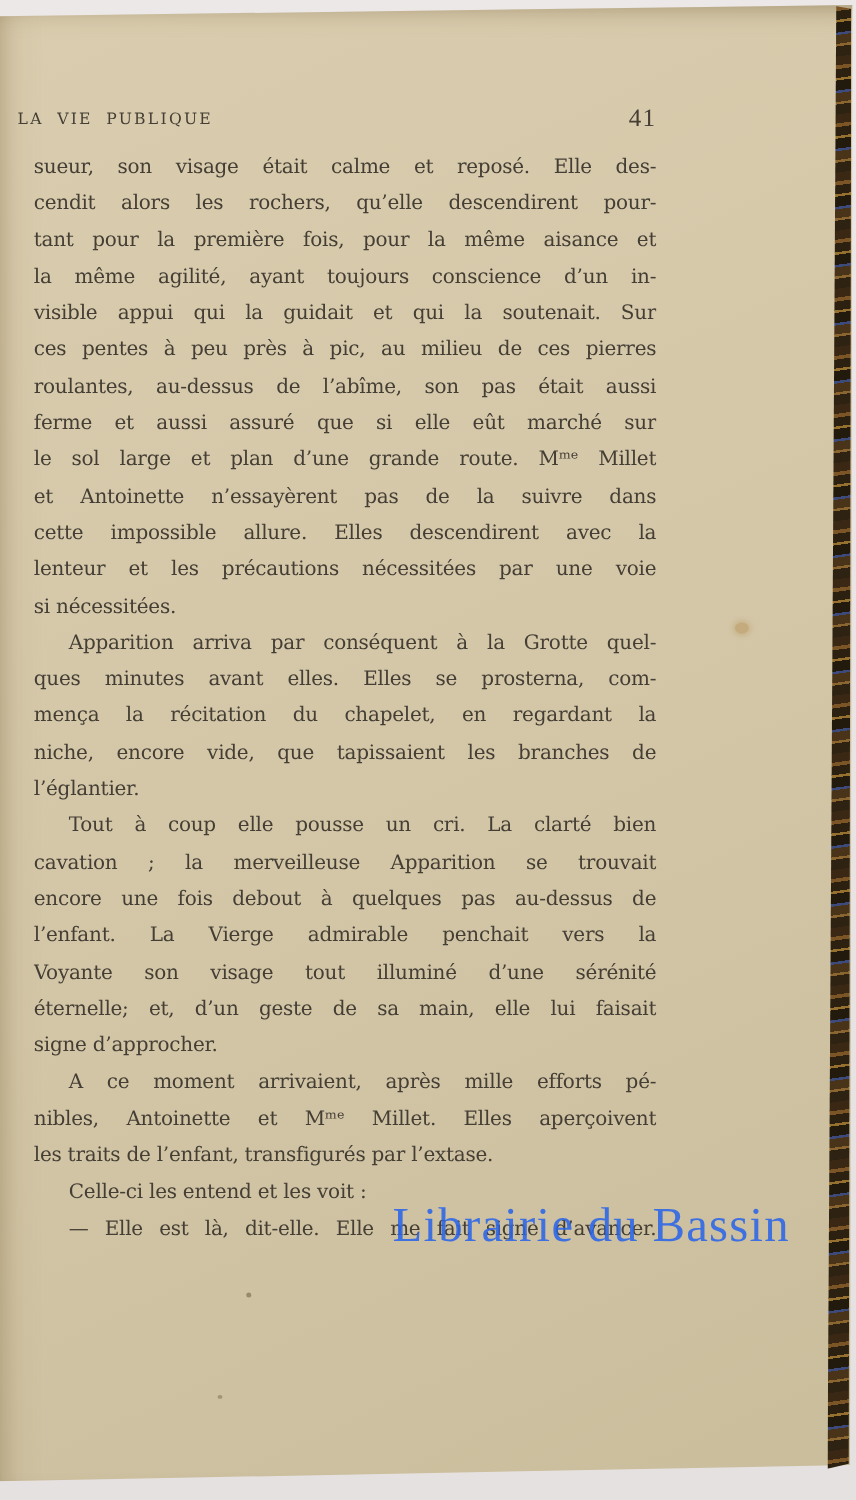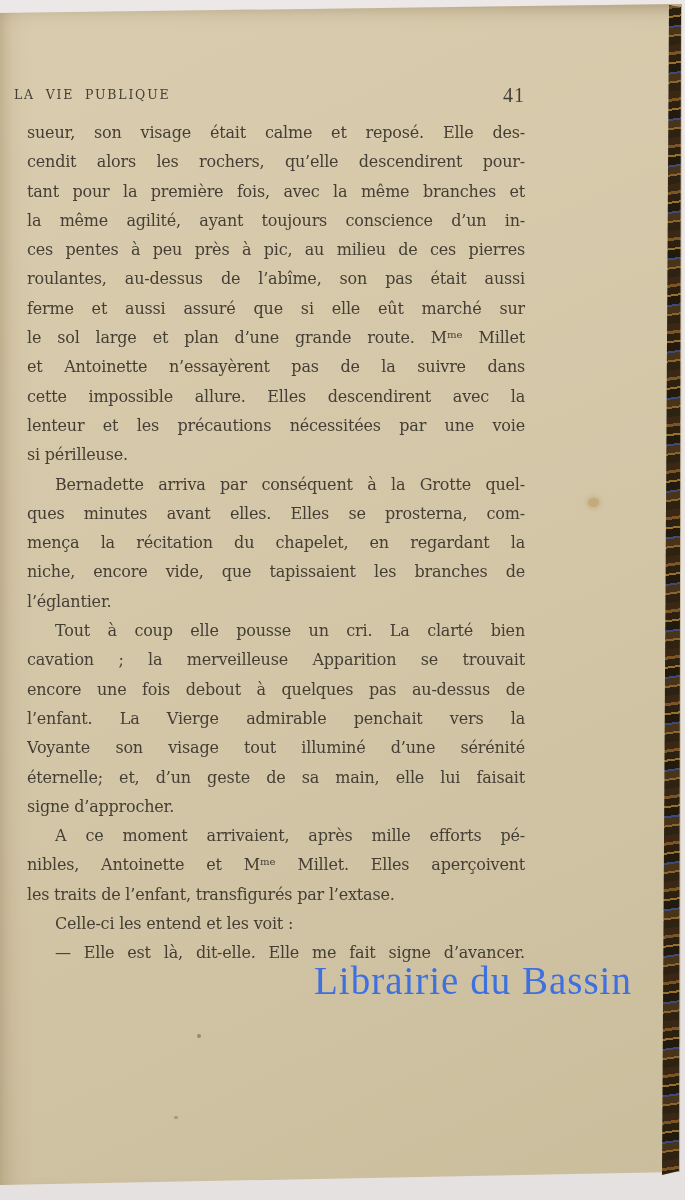--- a/index.html
+++ b/index.html
@@ -64,31 +64,32 @@
 <div class="edge"></div>
 
 <div class="header">
   <span class="title">LA VIE PUBLIQUE</span>
   <span class="pnum">41</span>
 </div>
 
 <div class="textblock">
     <div class="line">sueur, son visage était calme et reposé. Elle des-</div>
     <div class="line">cendit alors les rochers, qu’elle descendirent pour-</div>
-    <div class="line">tant pour la première fois, avec la même branches et</div>
+    <div class="line">tant pour la première fois, pour la même aisance et</div>
     <div class="line">la même agilité, ayant toujours conscience d’un in-</div>
+    <div class="line">visible appui qui la guidait et qui la soutenait. Sur</div>
     <div class="line">ces pentes à peu près à pic, au milieu de ces pierres</div>
     <div class="line">roulantes, au-dessus de l’abîme, son pas était aussi</div>
     <div class="line">ferme et aussi assuré que si elle eût marché sur</div>
     <div class="line">le sol large et plan d’une grande route. Mᵐᵉ Millet</div>
     <div class="line">et Antoinette n’essayèrent pas de la suivre dans</div>
     <div class="line">cette impossible allure. Elles descendirent avec la</div>
     <div class="line">lenteur et les précautions nécessitées par une voie</div>
-    <div class="line end">si périlleuse.</div>
-    <div class="line indent">Bernadette arriva par conséquent à la Grotte quel-</div>
+    <div class="line end">si nécessitées.</div>
+    <div class="line indent">Apparition arriva par conséquent à la Grotte quel-</div>
     <div class="line">ques minutes avant elles. Elles se prosterna, com-</div>
     <div class="line">mença la récitation du chapelet, en regardant la</div>
     <div class="line">niche, encore vide, que tapissaient les branches de</div>
     <div class="line end">l’églantier.</div>
     <div class="line indent">Tout à coup elle pousse un cri. La clarté bien</div>
     <div class="line">cavation ; la merveilleuse Apparition se trouvait</div>
     <div class="line">encore une fois debout à quelques pas au-dessus de</div>
     <div class="line">l’enfant. La Vierge admirable penchait vers la</div>
     <div class="line">Voyante son visage tout illuminé d’une sérénité</div>
     <div class="line">éternelle; et, d’un geste de sa main, elle lui faisait</div>

